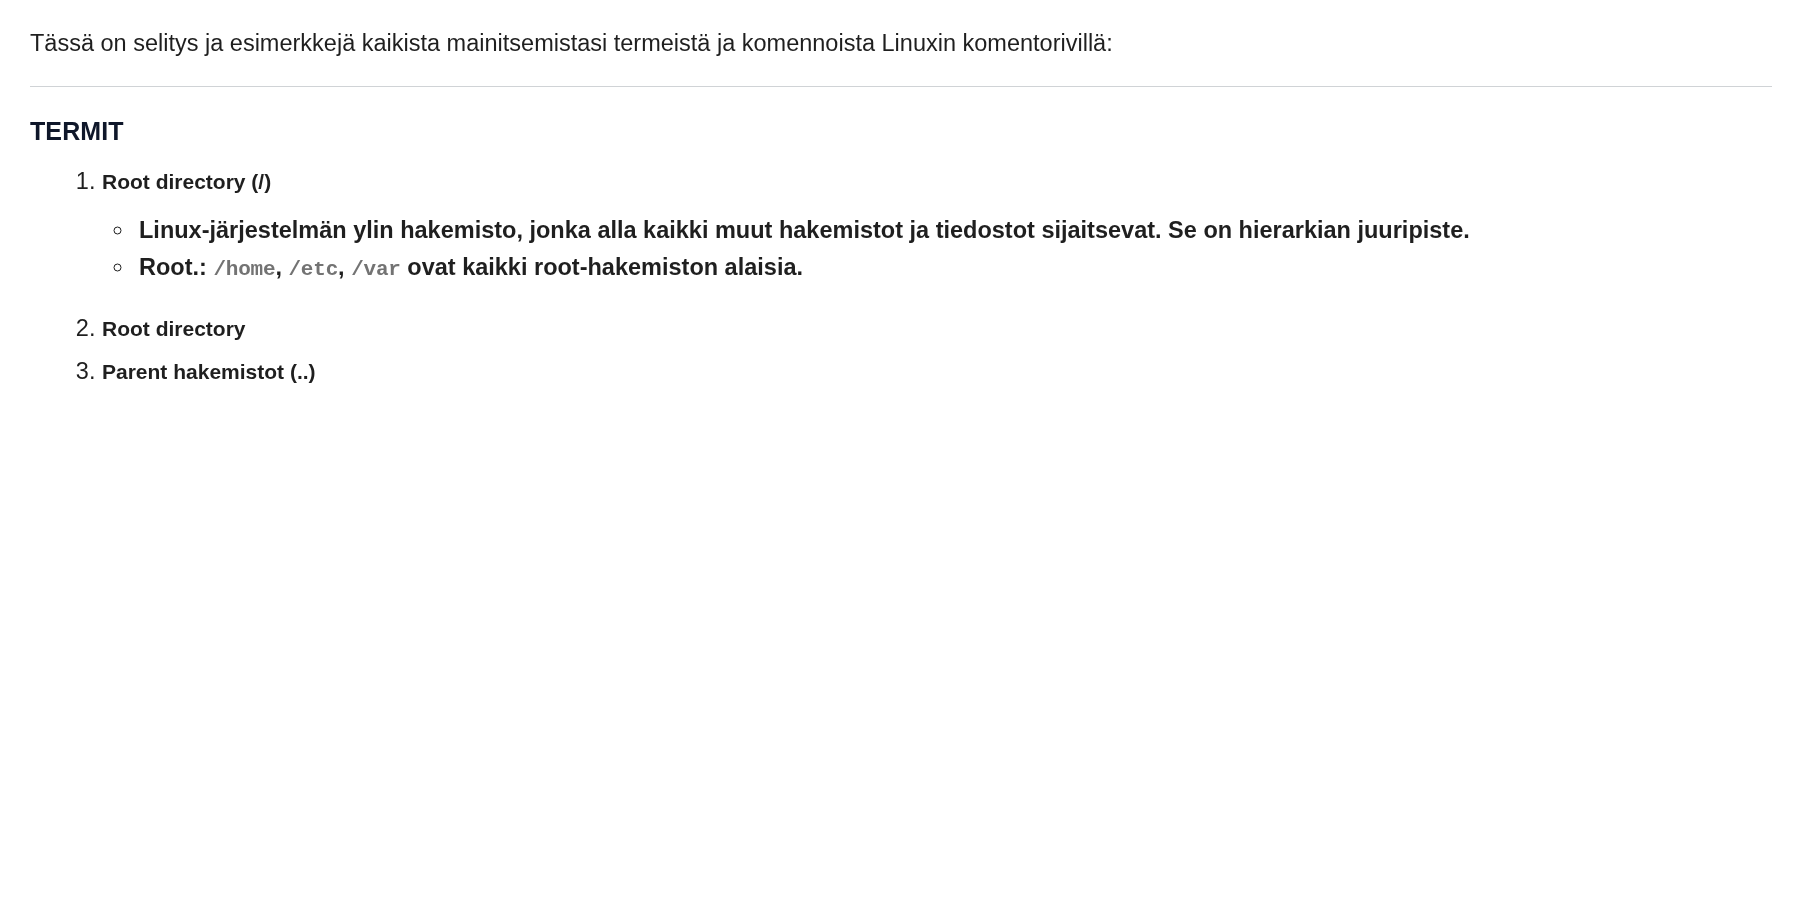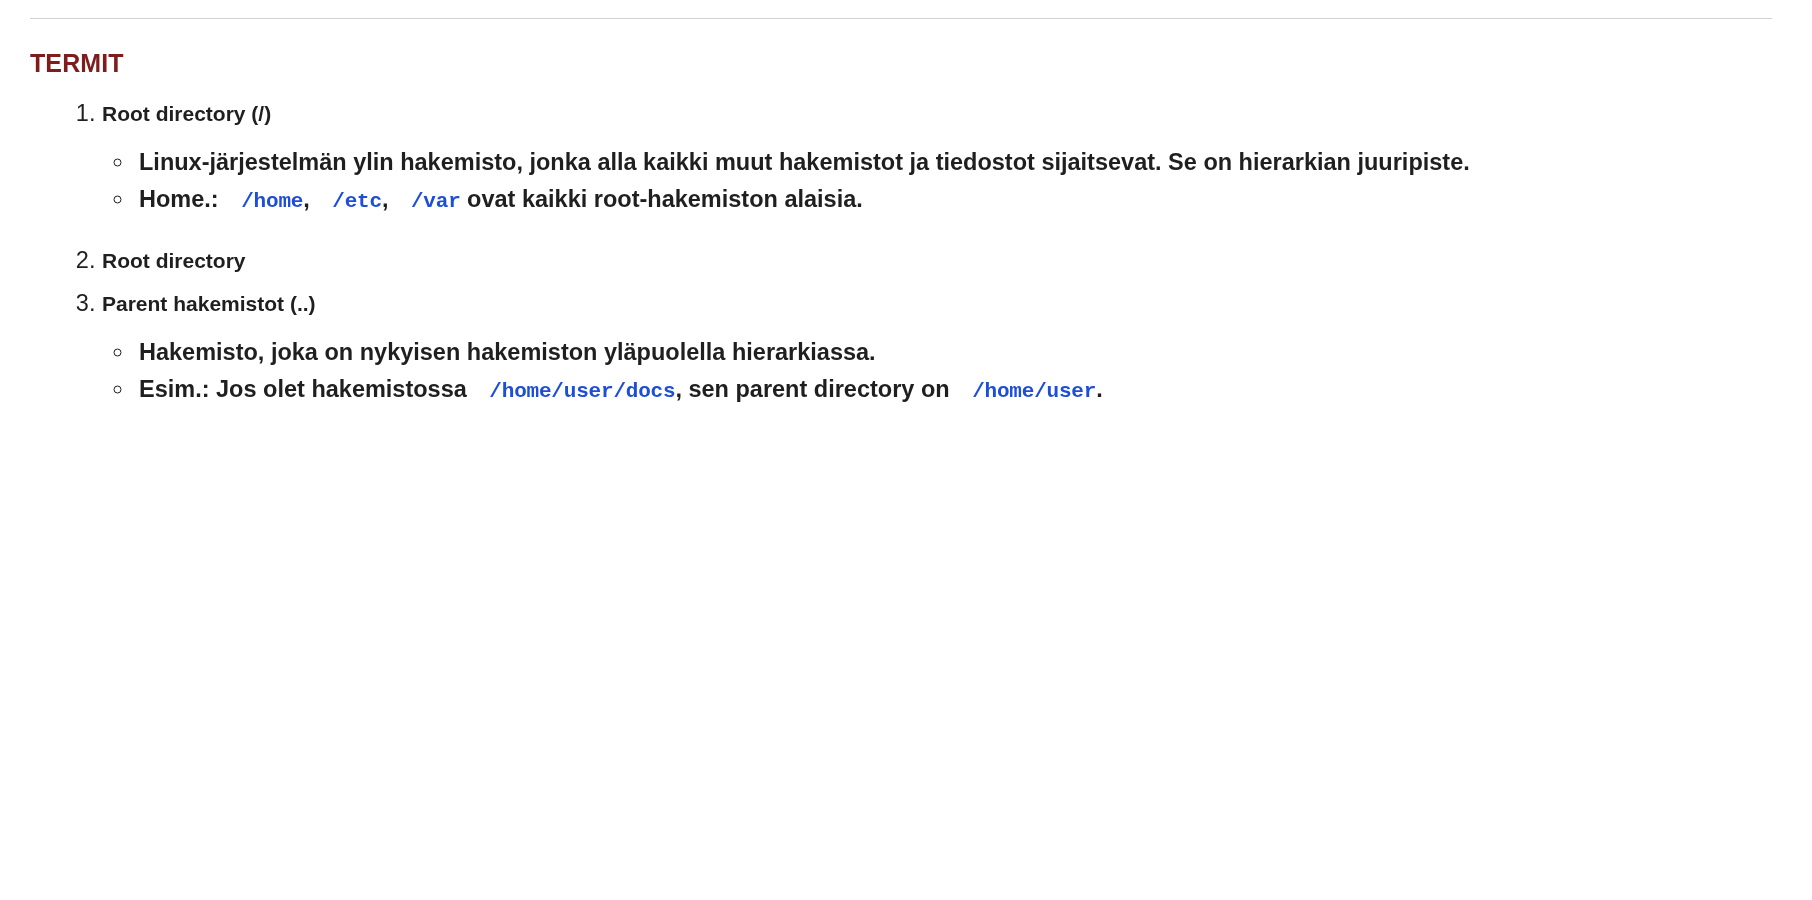--- a/index.html
+++ b/index.html
@@ -28,21 +28,21 @@
     border: 0;
     border-top: 1px solid #d0d3d6;
     margin: 0 0 30px 0;
     width: 100%;
   }
   h2.section-title {
     font-size: 25px;
     font-weight: bold;
     margin: 0 0 22px 0;
     letter-spacing: 0.1px;
-    color: #7f1d1d;
+    color: #0f172a;
   }
   ol.term-list {
     list-style-type: decimal;
     margin: 0;
     padding-left: 72px;
   }
   ol.term-list > li {
     font-size: 23.5px;
     margin-bottom: 16px;
   }
@@ -67,49 +67,46 @@
     margin-bottom: 2px;
     color: #1f1f1f;
     padding-left: 4px;
   }
   ul.detail-list > li::marker {
     color: #1f1f1f;
   }
   code, .code {
     font-family: "Liberation Mono", "DejaVu Sans Mono", monospace;
     font-size: 21px;
-    color: #1d4ed8;
+    color: #737373;
     letter-spacing: -0.2px;
-    margin-left: 16px;
   }
   .scroll-hint {
     position: absolute;
     right: 6px;
     bottom: 2px;
     font-size: 13px;
     color: #9aa0a6;
   }
 </style>
 </head>
 <body>
 
 <div class="page">
 
+  <p class="intro">Tässä on selitys ja esimerkkejä kaikista mainitsemistasi termeistä ja komennoista Linuxin komentorivillä:</p>
 
   <hr class="divider">
 
   <h2 class="section-title">TERMIT</h2>
 
   <ol class="term-list" id="terms-list">
       <li><span class="term-heading">Root directory (/)</span><ul class="detail-list">
           <li><span>Linux-järjestelmän ylin hakemisto, jonka alla kaikki muut hakemistot ja tiedostot sijaitsevat. Se on hierarkian juuripiste.</span></li>
-          <li><span>Home.: </span><code>/home</code><span>, </span><code>/etc</code><span>, </span><code>/var</code><span> ovat kaikki root-hakemiston alaisia.</span></li>
+          <li><span>Root.: </span><code>/home</code><span>, </span><code>/etc</code><span>, </span><code>/var</code><span> ovat kaikki root-hakemiston alaisia.</span></li>
         </ul></li>
       <li><span class="term-heading">Root directory</span></li>
-      <li><span class="term-heading">Parent hakemistot (..)</span><ul class="detail-list">
-          <li><span>Hakemisto, joka on nykyisen hakemiston yläpuolella hierarkiassa.</span></li>
-          <li><span>Esim.: Jos olet hakemistossa </span><code>/home/user/docs</code><span>, sen parent directory on </span><code>/home/user</code><span>.</span></li>
-        </ul></li>
+      <li><span class="term-heading">Parent hakemistot (..)</span></li>
     </ol>
 
 </div>
 
 <div class="scroll-hint"></div>
 
 </body></html>

